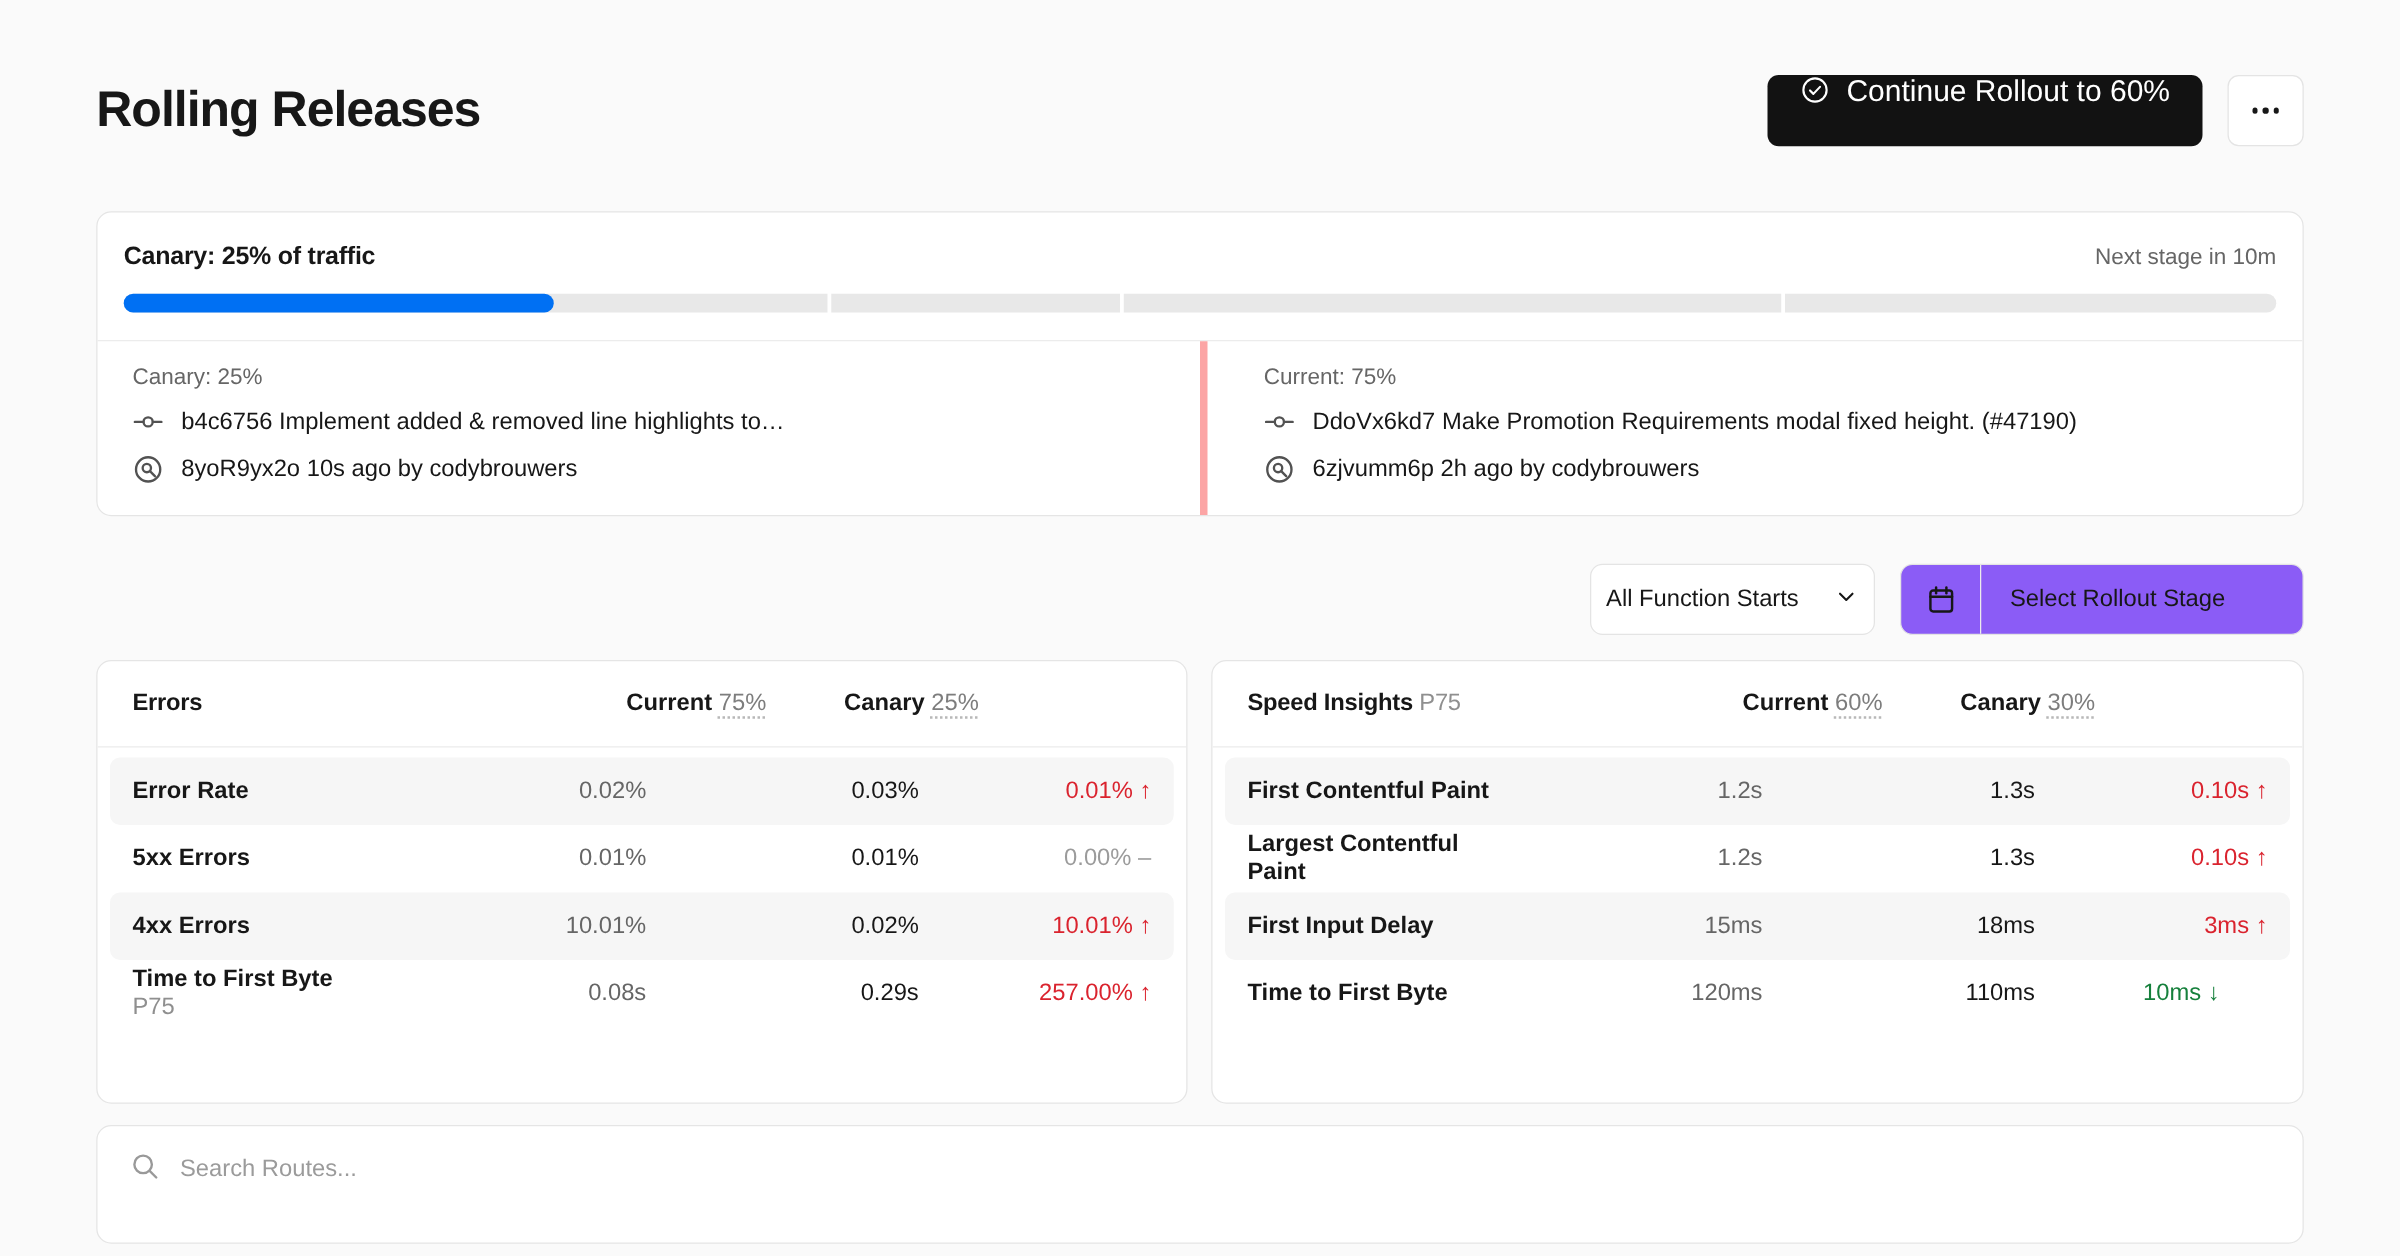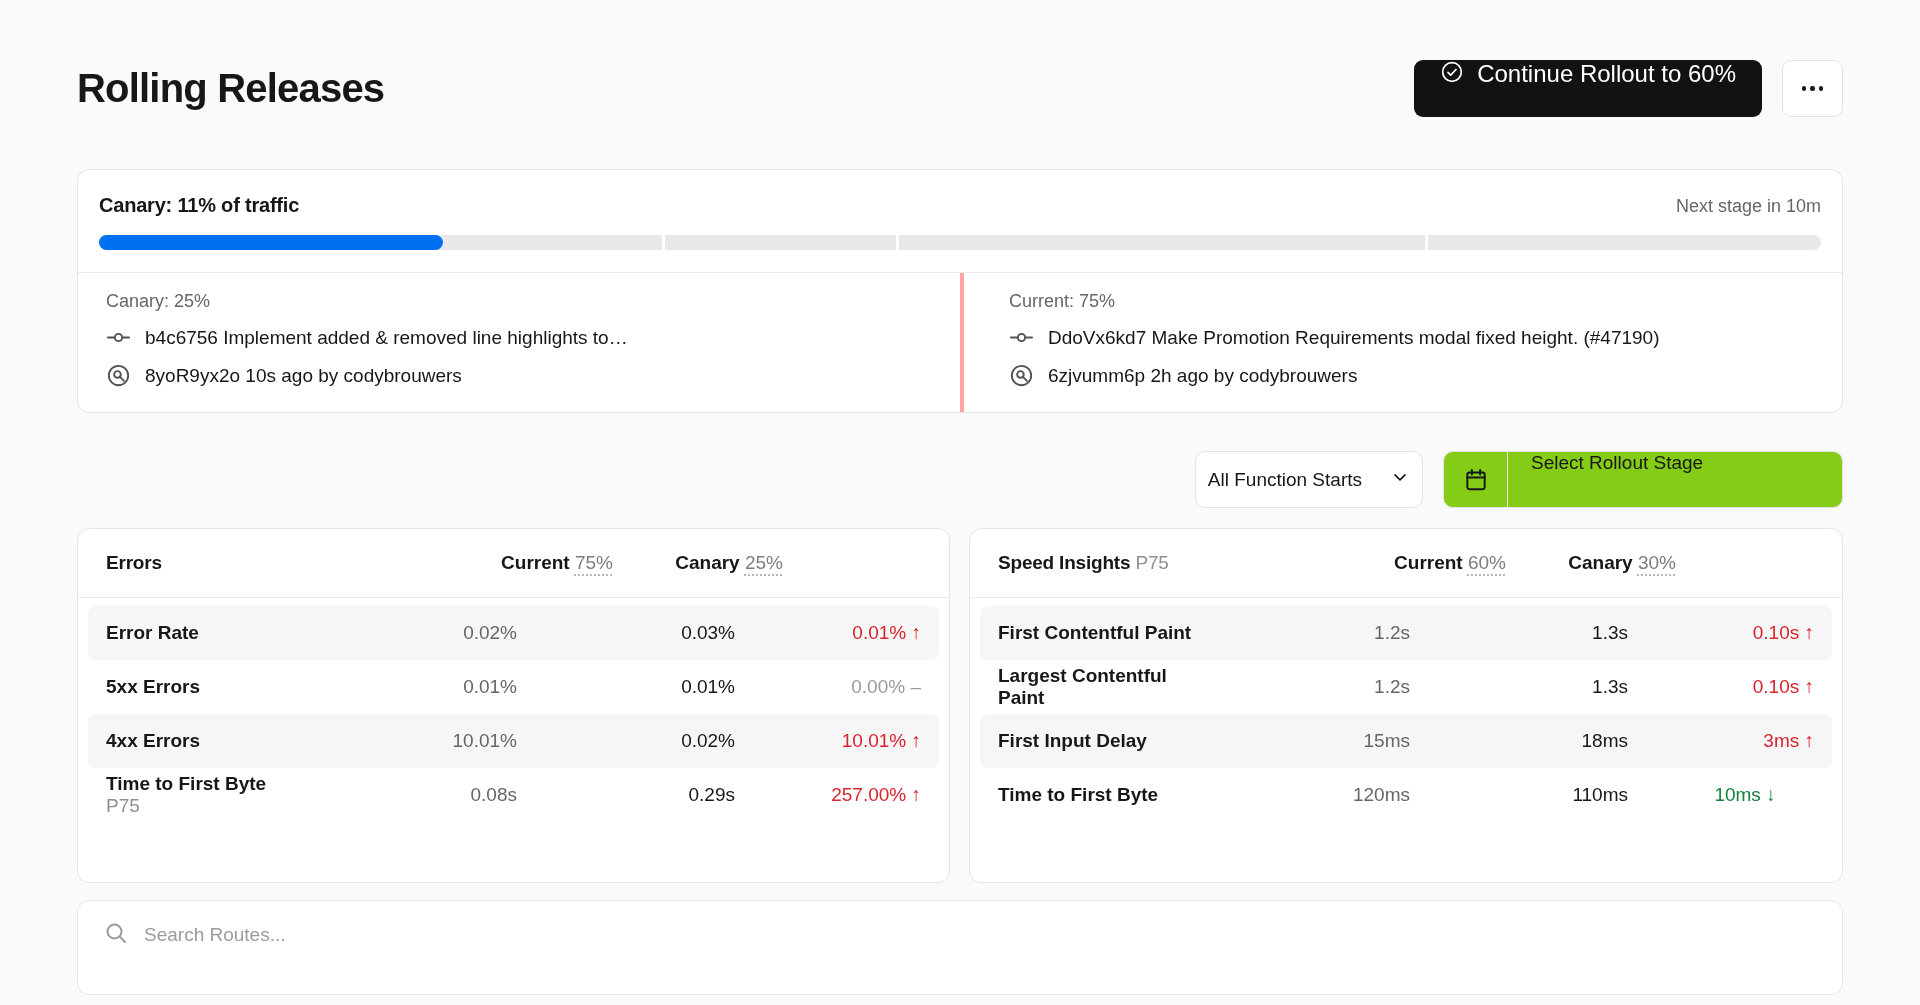--- a/index.html
+++ b/index.html
@@ -35,33 +35,33 @@
   .rollout-card { margin-top:52px; }
   .rollout-top { padding:24px 21px 22px; }
   .rollout-title-row { display:flex; justify-content:space-between; align-items:baseline; }
   .rollout-title { font-size:20px; font-weight:700; letter-spacing:-0.2px; }
   .next-stage { font-size:18px; color:#666; }
   .progress { margin-top:18px; height:15px; background:#e8e8e8; border-radius:8px; position:relative; }
   .progress .fill { position:absolute; left:0; top:0; bottom:0; border-radius:8px; }
   .progress .divider { position:absolute; top:-1px; bottom:-1px; width:3px; background:#fff; }
   .rollout-bottom { border-top:1px solid #ececec; display:grid; grid-template-columns:1fr 1fr; }
   .release-col { padding:18px 28px 24px; }
-  .release-col + .release-col { border-left:4px solid #fca5a5; padding-left:45px; }
+  .release-col + .release-col { border-left:6px solid #fca5a5; padding-left:45px; }
   .share-label { font-size:18px; color:#666; }
   .meta-row { display:flex; align-items:center; gap:14px; margin-top:13px; font-size:19px; color:#171717; cursor:pointer; }
   .meta-row svg { flex:none; color:#525252; display:block; }
 
   
   .filter-row { margin-top:38px; display:flex; justify-content:flex-end; gap:20px; }
   .select-btn {
     height:57px; background:#fff; border:1px solid #e4e4e4; border-radius:10px;
     display:flex; align-items:center; gap:28px; padding:0 12px;
     font-size:19px; font-family:inherit; color:#171717; cursor:pointer;
   }
-  .stage-picker { height:57px; width:400px; background:#84cc16; border:1px solid #e4e4e4; border-radius:10px; display:flex; align-items:flex-start; cursor:pointer; }
+  .stage-picker { height:57px; width:323px; background:#8b5cf6; border:1px solid #e4e4e4; border-radius:10px; display:flex; align-items:center; cursor:pointer; }
   .stage-icon-cell { width:64px; height:100%; display:flex; align-items:center; justify-content:center; border-right:1px solid #ececec; }
   .stage-text { padding-left:23px; font-size:19px; color:#171717; }
 
   
   .metrics-row { margin-top:20px; display:grid; grid-template-columns:873fr 874fr; gap:19px; }
   .metric-card { height:355px; overflow:hidden; }
   .mhead {
     display:grid; grid-template-columns:1fr 170px 170px 138px; align-items:center;
     height:69px; padding:0 28px; border-bottom:1px solid #ececec; font-size:19px;
   }
@@ -119,21 +119,21 @@
         <span class="dot"></span>
         <span class="dot"></span>
         <span class="dot"></span>
       </button>
     </div>
   </div>
 
   <div class="card rollout-card">
     <div class="rollout-top">
       <div class="rollout-title-row">
-        <div class="rollout-title">Canary: 11% of traffic</div>
+        <div class="rollout-title">Canary: 25% of traffic</div>
         <div class="next-stage">Next stage in 10m</div>
       </div>
       <div class="progress" style="background: rgb(232, 232, 232);">
         <div class="fill" style="width: 20%; background: rgb(0, 112, 243);"></div>
       <div class="divider" style="left: 32.7%;"></div>
           <div class="divider" style="left: 46.3%;"></div>
           <div class="divider" style="left: 77%;"></div>
         </div>
     </div>
     <div class="rollout-bottom">

